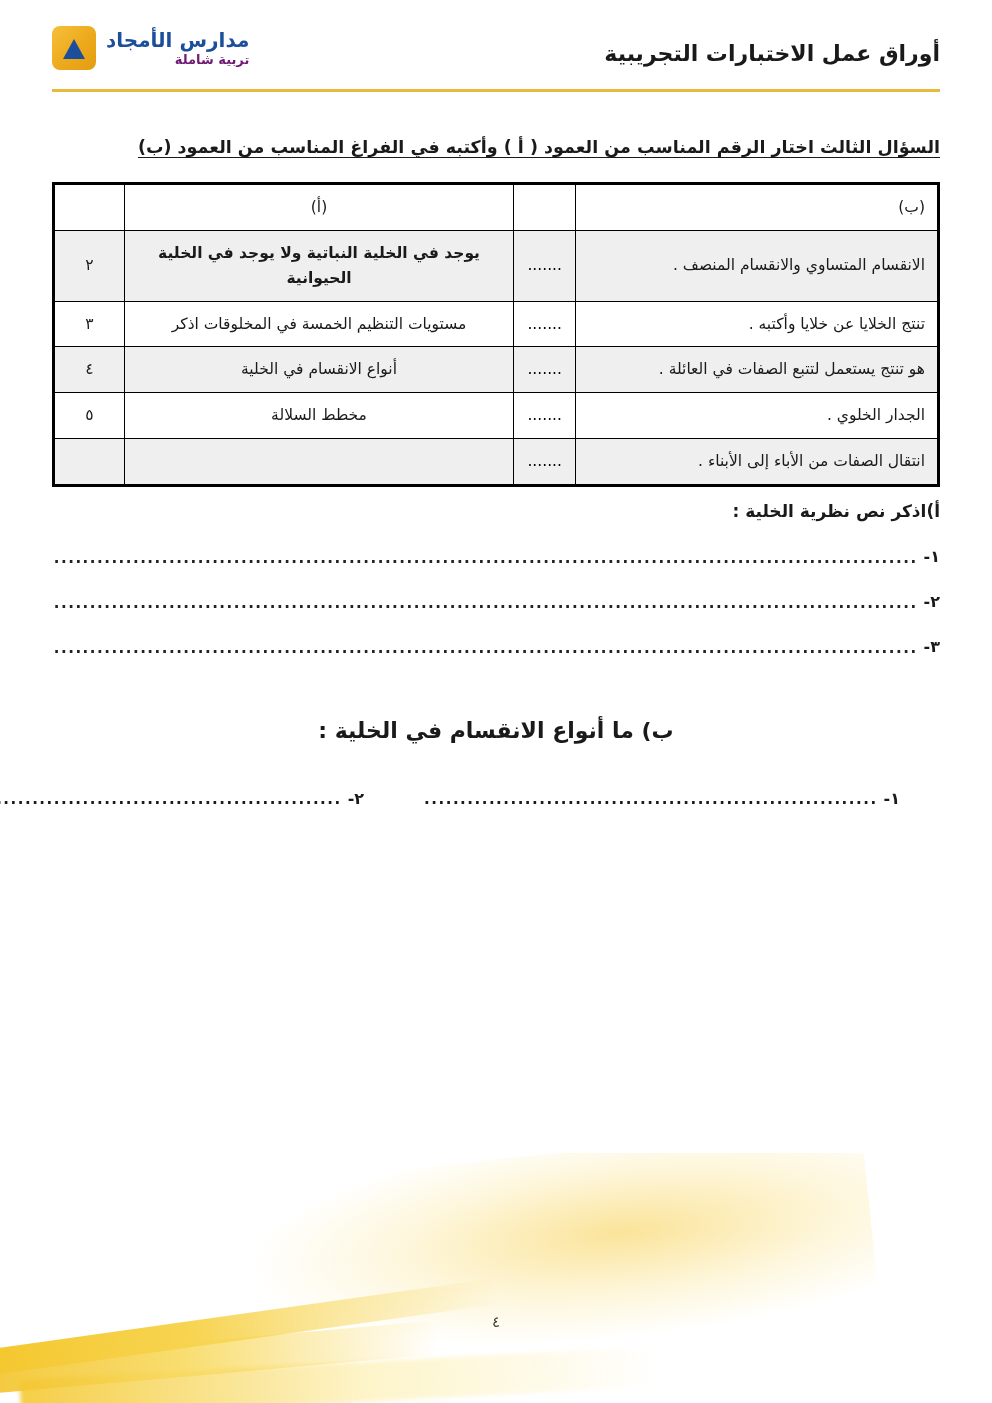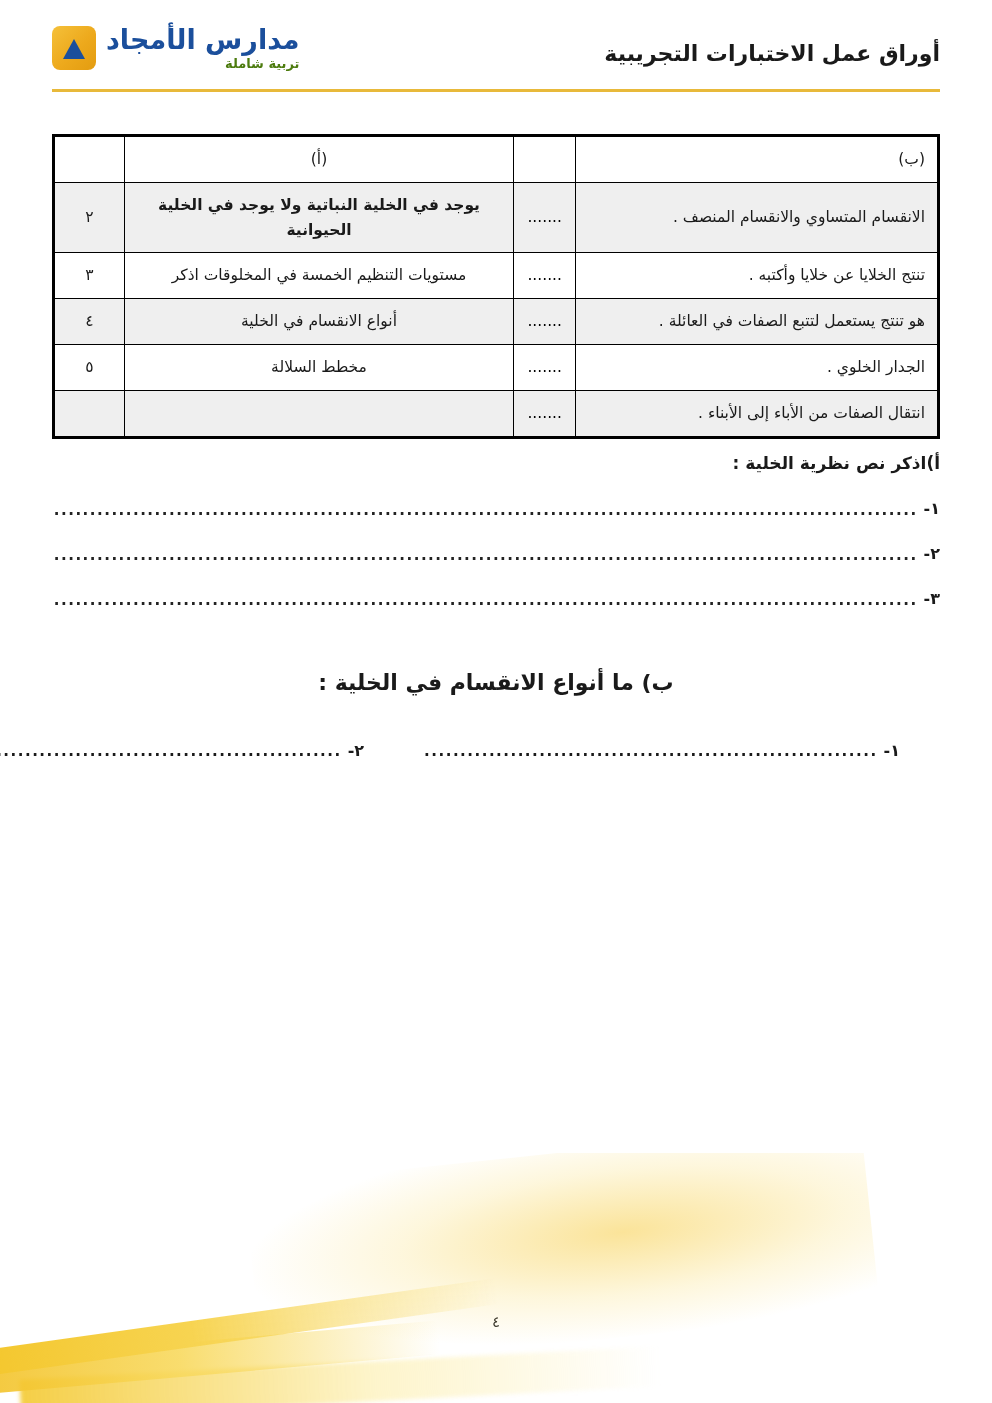--- a/index.html
+++ b/index.html
@@ -36,28 +36,28 @@
     display: flex;
     align-items: center;
     gap: 10px;
     margin-top: -4px;
   }
   .brand-text {
     text-align: right;
     line-height: 1.1;
   }
   .brand-name {
-    font-size: 27px;
+    font-size: 20px;
     font-weight: bold;
     color: #1b4f9c;
     letter-spacing: -0.5px;
   }
   .brand-sub {
     font-size: 13px;
-    color: #4d7c0f;
+    color: #701a75;
     font-weight: bold;
     margin-top: 2px;
   }
   .brand-mark {
     width: 44px; height: 44px;
     border-radius: 8px;
     background: linear-gradient(135deg, #f5c13a 0%, #eda91c 55%, #e39c10 100%);
     position: relative;
     overflow: hidden;
     flex: 0 0 auto;
@@ -244,20 +244,21 @@
       <div class="brand-name">مدارس الأمجاد</div>
       <div class="brand-sub">تربية شاملة</div>
     </div>
     <div class="brand-mark"></div>
   </div>
   <div class="header-rule"></div>
 </div>
 
 <div class="content">
 
+  <div class="q-title">السؤال الثالث اختار الرقم المناسب من العمود ( أ ) وأكتبه في الفراغ المناسب من العمود  (ب)</div>
 
   <table class="match">
     <thead>
       <tr>
         <th class="hd col-b">(ب)</th>
         <th class="hd col-dots"></th>
         <th class="hd col-a">(أ)</th>
         <th class="hd col-num"></th>
       </tr>
     </thead>

